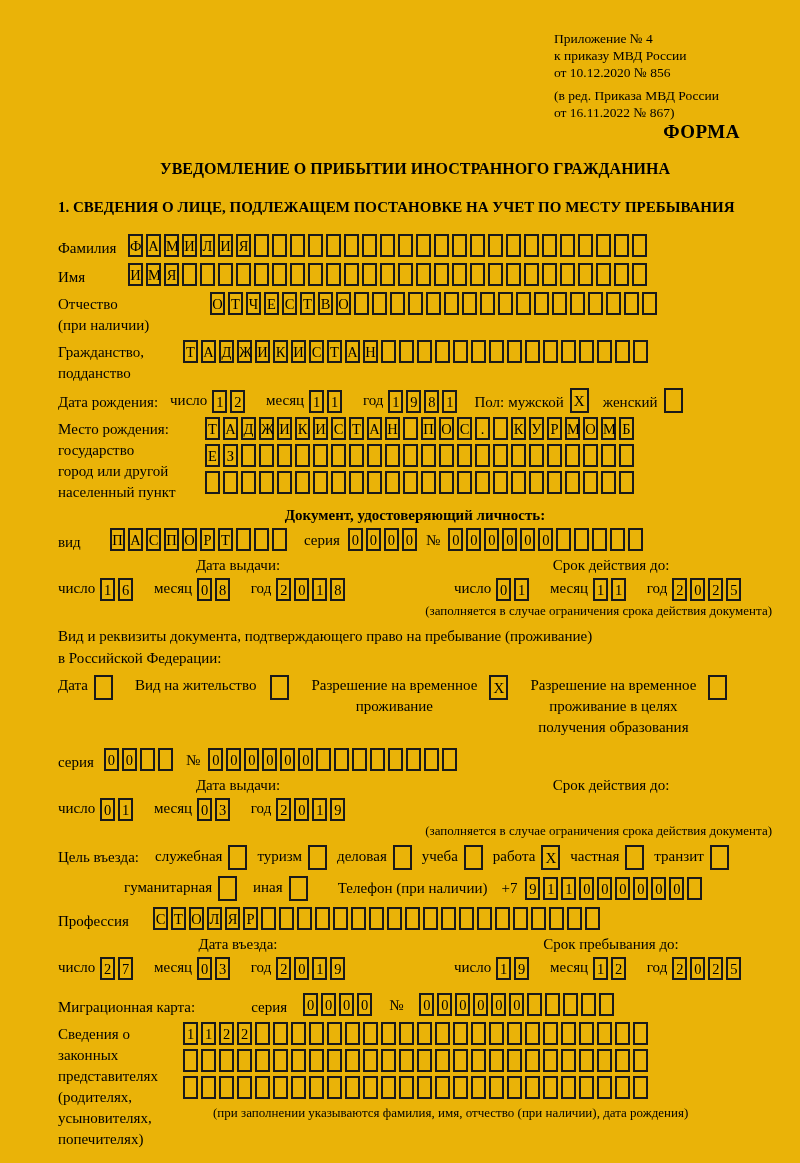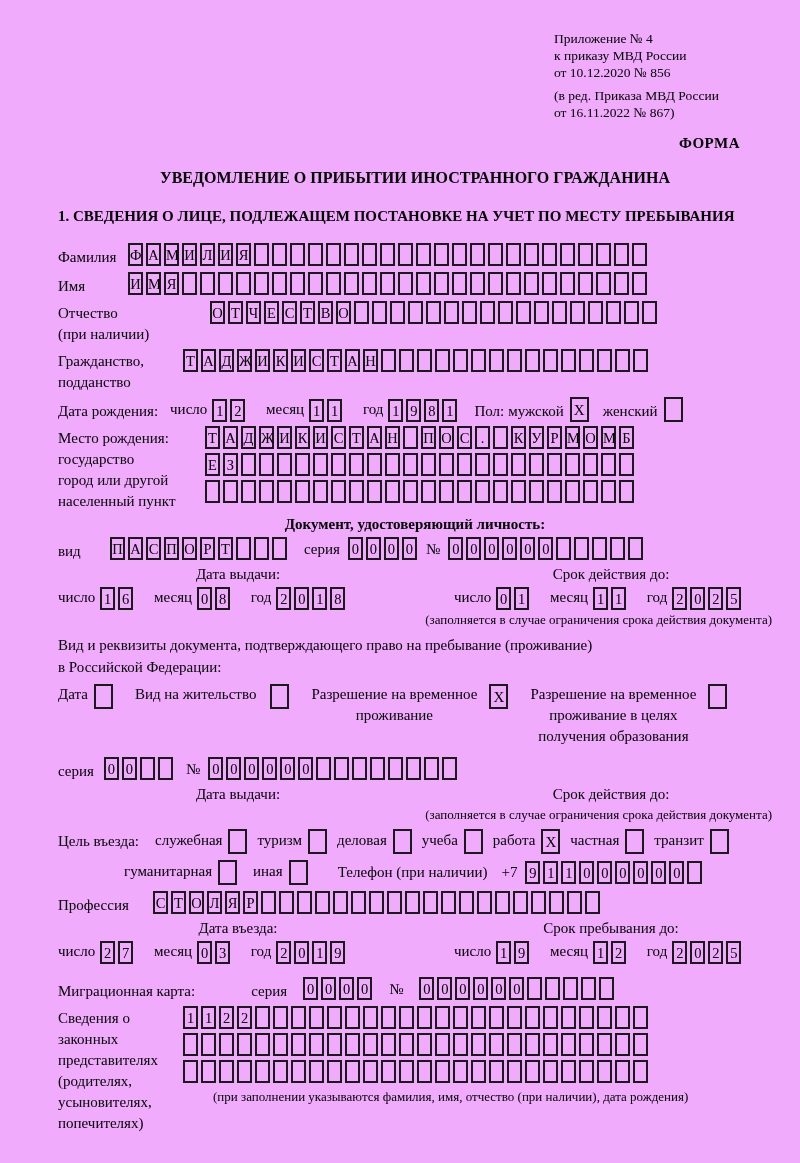--- a/index.html
+++ b/index.html
@@ -1,25 +1,25 @@
 <!DOCTYPE html>
 <html><head>
 <meta charset="utf-8">
 <style>
   * { margin:0; padding:0; box-sizing:border-box; }
   html,body { background:#ffffff; }
   .page {
-    width:800px; height:1163px; overflow:hidden; background:#f0abfc; color:#000;
+    width:800px; height:1163px; overflow:hidden; background:#eab308; color:#000;
     font-family:"Liberation Serif","DejaVu Serif",serif; font-size:15px;
     padding:30px 28px 10px 58px; position:relative;
   }
   
   .appendix { margin-left:auto; width:218px; font-size:13.5px; line-height:17px; }
   .appendix .gap { height:6px; }
-  .forma { text-align:right; font-weight:bold; font-size:15px; margin-top:14px; padding-right:32px; letter-spacing:.5px;font-family:Liberation Serif, serif; }
+  .forma { text-align:right; font-weight:bold; font-size:19px; padding-right:32px; letter-spacing:.5px;font-family:Liberation Serif, serif; }
   .title { text-align:center; font-weight:bold; font-size:16px; line-height:24px; margin-top:14px; }
   .blank-ul { display:inline-block; width:58px; border-bottom:2px solid #222; height:14px; margin-left:8px; }
   .sec-head { font-weight:bold; font-size:15px; margin-top:18px; margin-bottom:18px; }
   
   .row { display:flex; align-items:flex-start; margin-bottom:4px; }
   .lbl { padding-top:4px; line-height:21px; }
   .lblblk { line-height:21px; padding-top:2px; }
   .w70 { width:70px; } .w152 { width:152px; } .w125 { width:125px; } .w147 { width:147px; } .w52 { width:52px; } .w95 { width:95px; }
   .cb { display:inline-block; width:15px; height:23px; border:2px solid #1a1a1a; margin-right:3px;
         text-align:center; font-size:14.5px; line-height:21px; vertical-align:middle; }
@@ -193,20 +193,25 @@
     <span class="boxes"><span class="cb">0</span><span class="cb">0</span><span class="cb"></span><span class="cb"></span></span>
     <span class="inl" style="margin-left:10px;">№</span>
     <span class="boxes"><span class="cb">0</span><span class="cb">0</span><span class="cb">0</span><span class="cb">0</span><span class="cb">0</span><span class="cb">0</span><span class="cb"></span><span class="cb"></span><span class="cb"></span><span class="cb"></span><span class="cb"></span><span class="cb"></span><span class="cb"></span><span class="cb"></span></span>
   </div>
 
   <div class="dh-row">
     <div class="dh1">Дата выдачи:</div>
     <div class="dh2">Срок действия до:</div>
   </div>
   <div class="dv-row">
+    <div class="dg dg1">
+      <span class="dl">число</span><span class="boxes"><span class="cb">0</span><span class="cb">1</span></span>
+      <span class="dl">месяц</span><span class="boxes"><span class="cb">0</span><span class="cb">3</span></span>
+      <span class="dl">год</span><span class="boxes"><span class="cb">2</span><span class="cb">0</span><span class="cb">1</span><span class="cb">9</span></span>
+    </div>
   </div>
   <div class="note">(заполняется в случае ограничения срока действия документа)</div>
 
   <div class="prow">
     <span style="margin-right:6px;">Цель въезда:</span>
     <span class="pitem"><span>служебная</span><span class="chk"></span></span>
     <span class="pitem"><span>туризм</span><span class="chk"></span></span>
     <span class="pitem"><span>деловая</span><span class="chk"></span></span>
     <span class="pitem"><span>учеба</span><span class="chk"></span></span>
     <span class="pitem"><span>работа</span><span class="chk">X</span></span>

